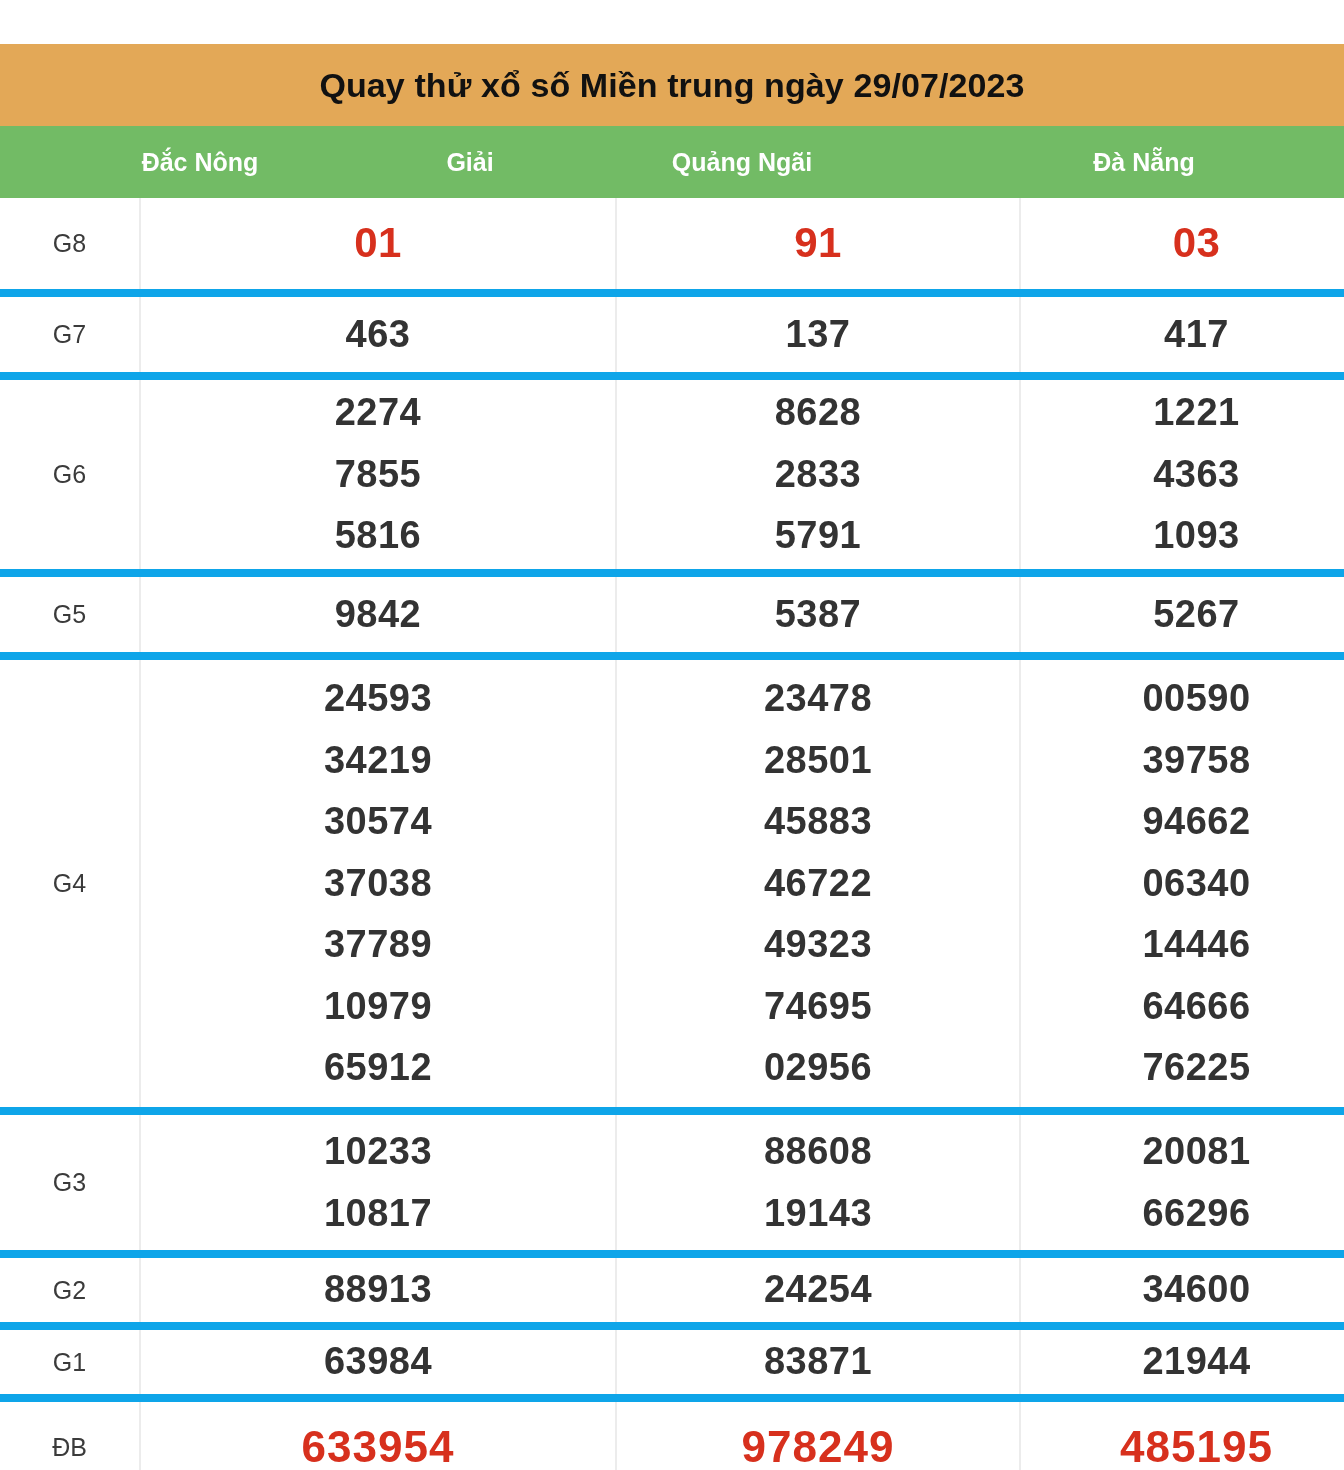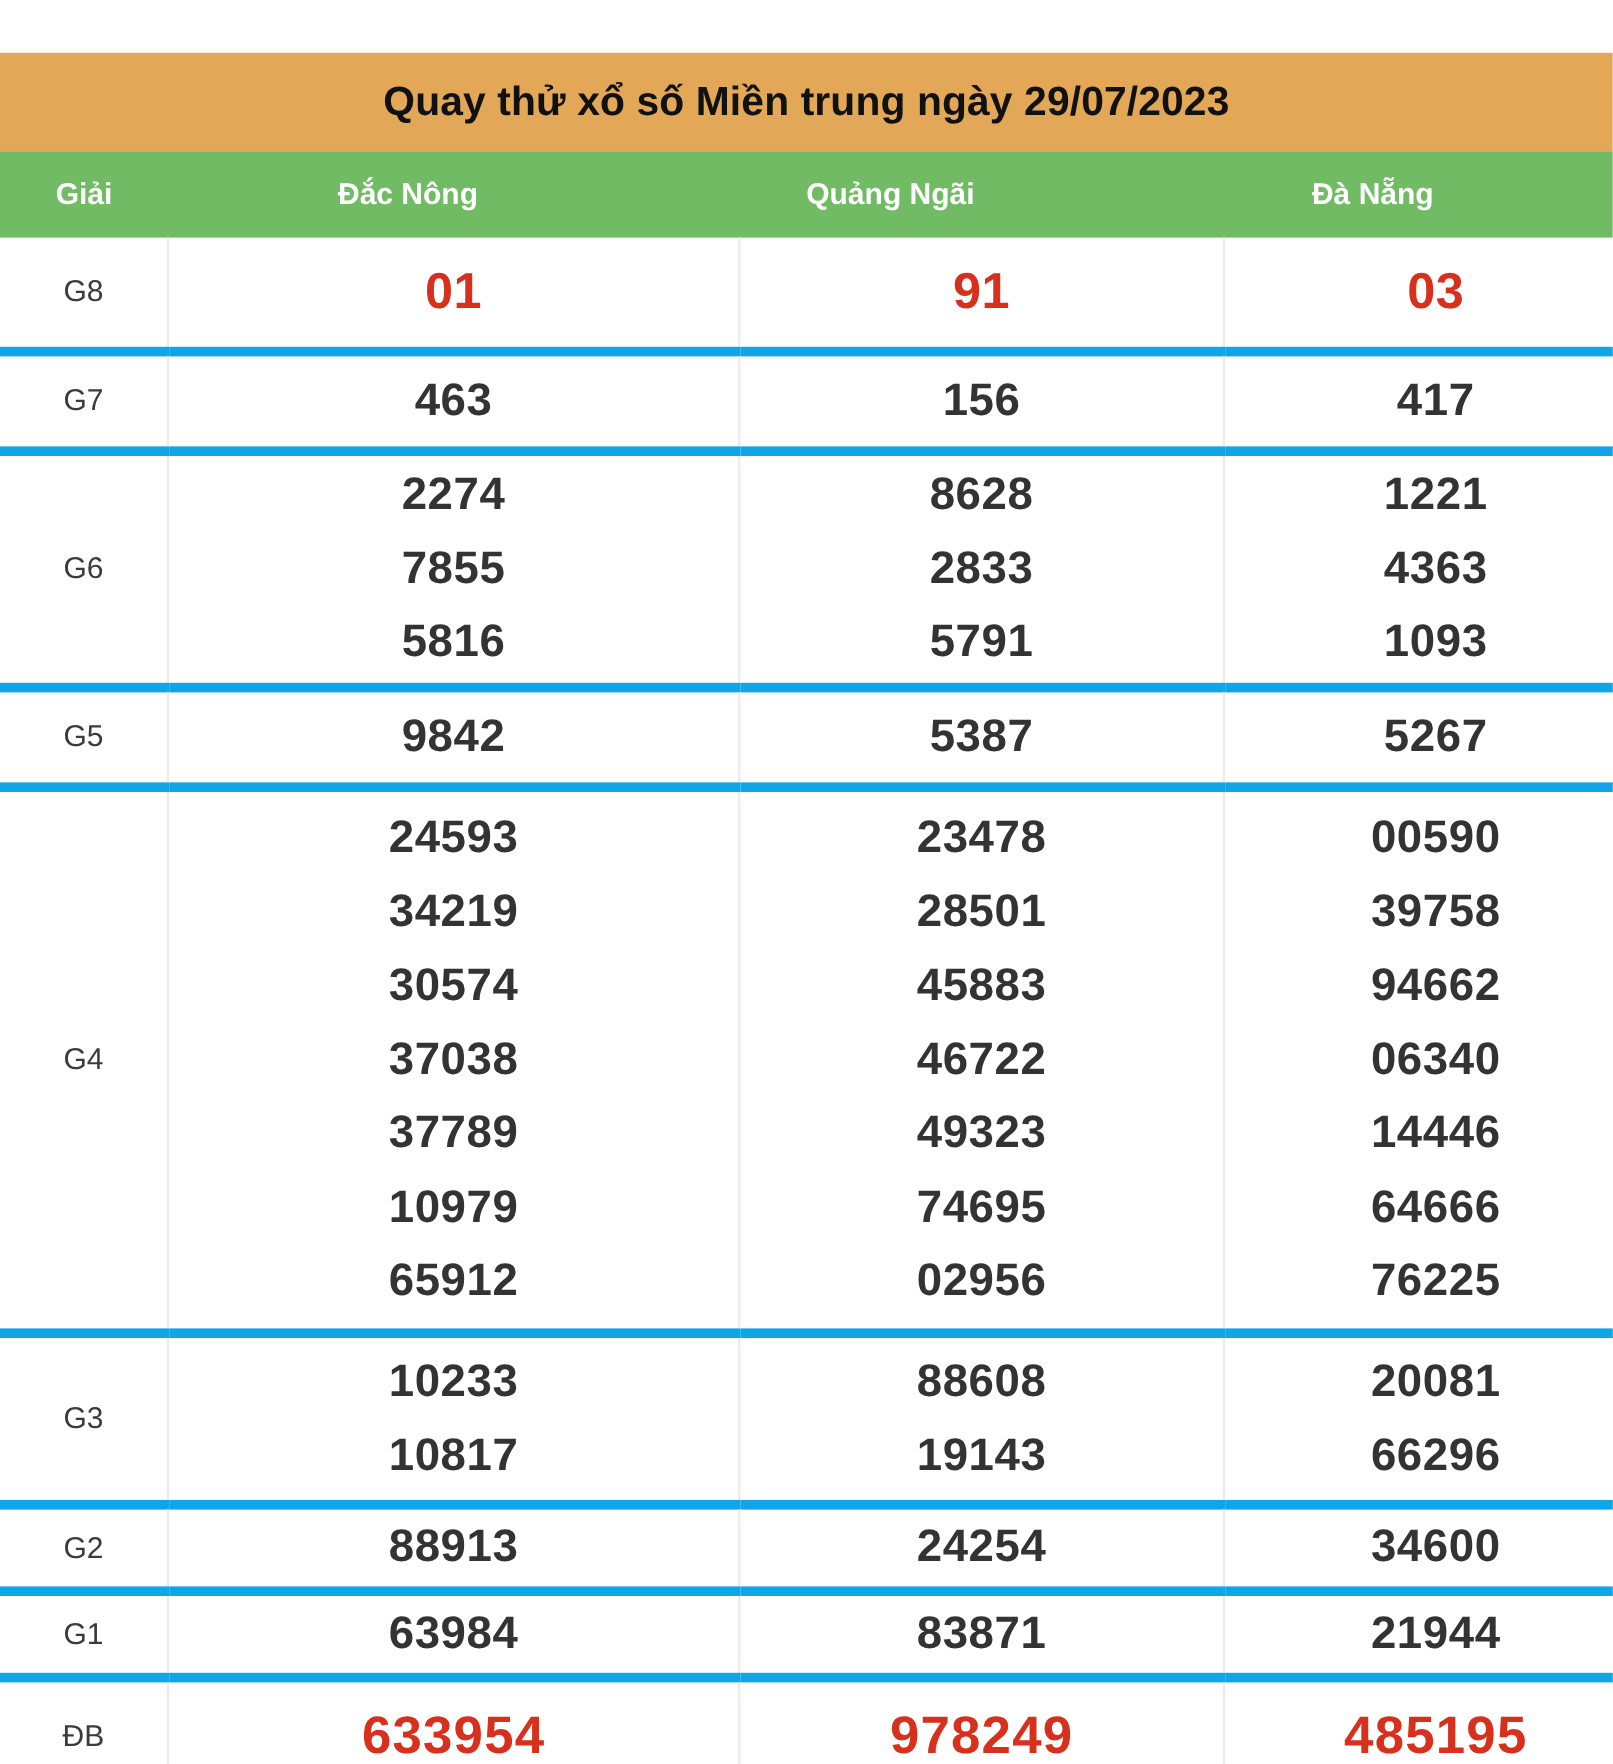--- a/index.html
+++ b/index.html
@@ -122,22 +122,22 @@
 </head>
 <body>
 
 <div class="page">
 
   <div class="title-bar">
     <div class="title-text">Quay thử xổ số Miền trung ngày 29/07/2023</div>
   </div>
 
   <div class="col-header">
+    <div class="cell c-dn">Đắc Nông</div>
     <div class="cell c-prize">Giải</div>
-    <div class="cell c-dn">Đắc Nông</div>
     <div class="cell c-qn">Quảng Ngãi</div>
     <div class="cell c-dnang">Đà Nẵng</div>
   </div>
 
   <table class="result-table">
     <tbody>
         <tr class="r-g8">
           <td class="prize-cell c-prize">G8</td>
           <td class="num-cell c-dn red">
             <span class="num-line">01</span>
@@ -148,21 +148,21 @@
           <td class="num-cell c-dnang red">
             <span class="num-line">03</span>
           </td>
         </tr>
         <tr class="r-g7">
           <td class="prize-cell c-prize">G7</td>
           <td class="num-cell c-dn">
             <span class="num-line">463</span>
           </td>
           <td class="num-cell c-qn">
-            <span class="num-line">156</span>
+            <span class="num-line">137</span>
           </td>
           <td class="num-cell c-dnang">
             <span class="num-line">417</span>
           </td>
         </tr>
         <tr class="r-g6">
           <td class="prize-cell c-prize">G6</td>
           <td class="num-cell c-dn">
             <span class="num-line">2274</span>
             <span class="num-line">7855</span>

